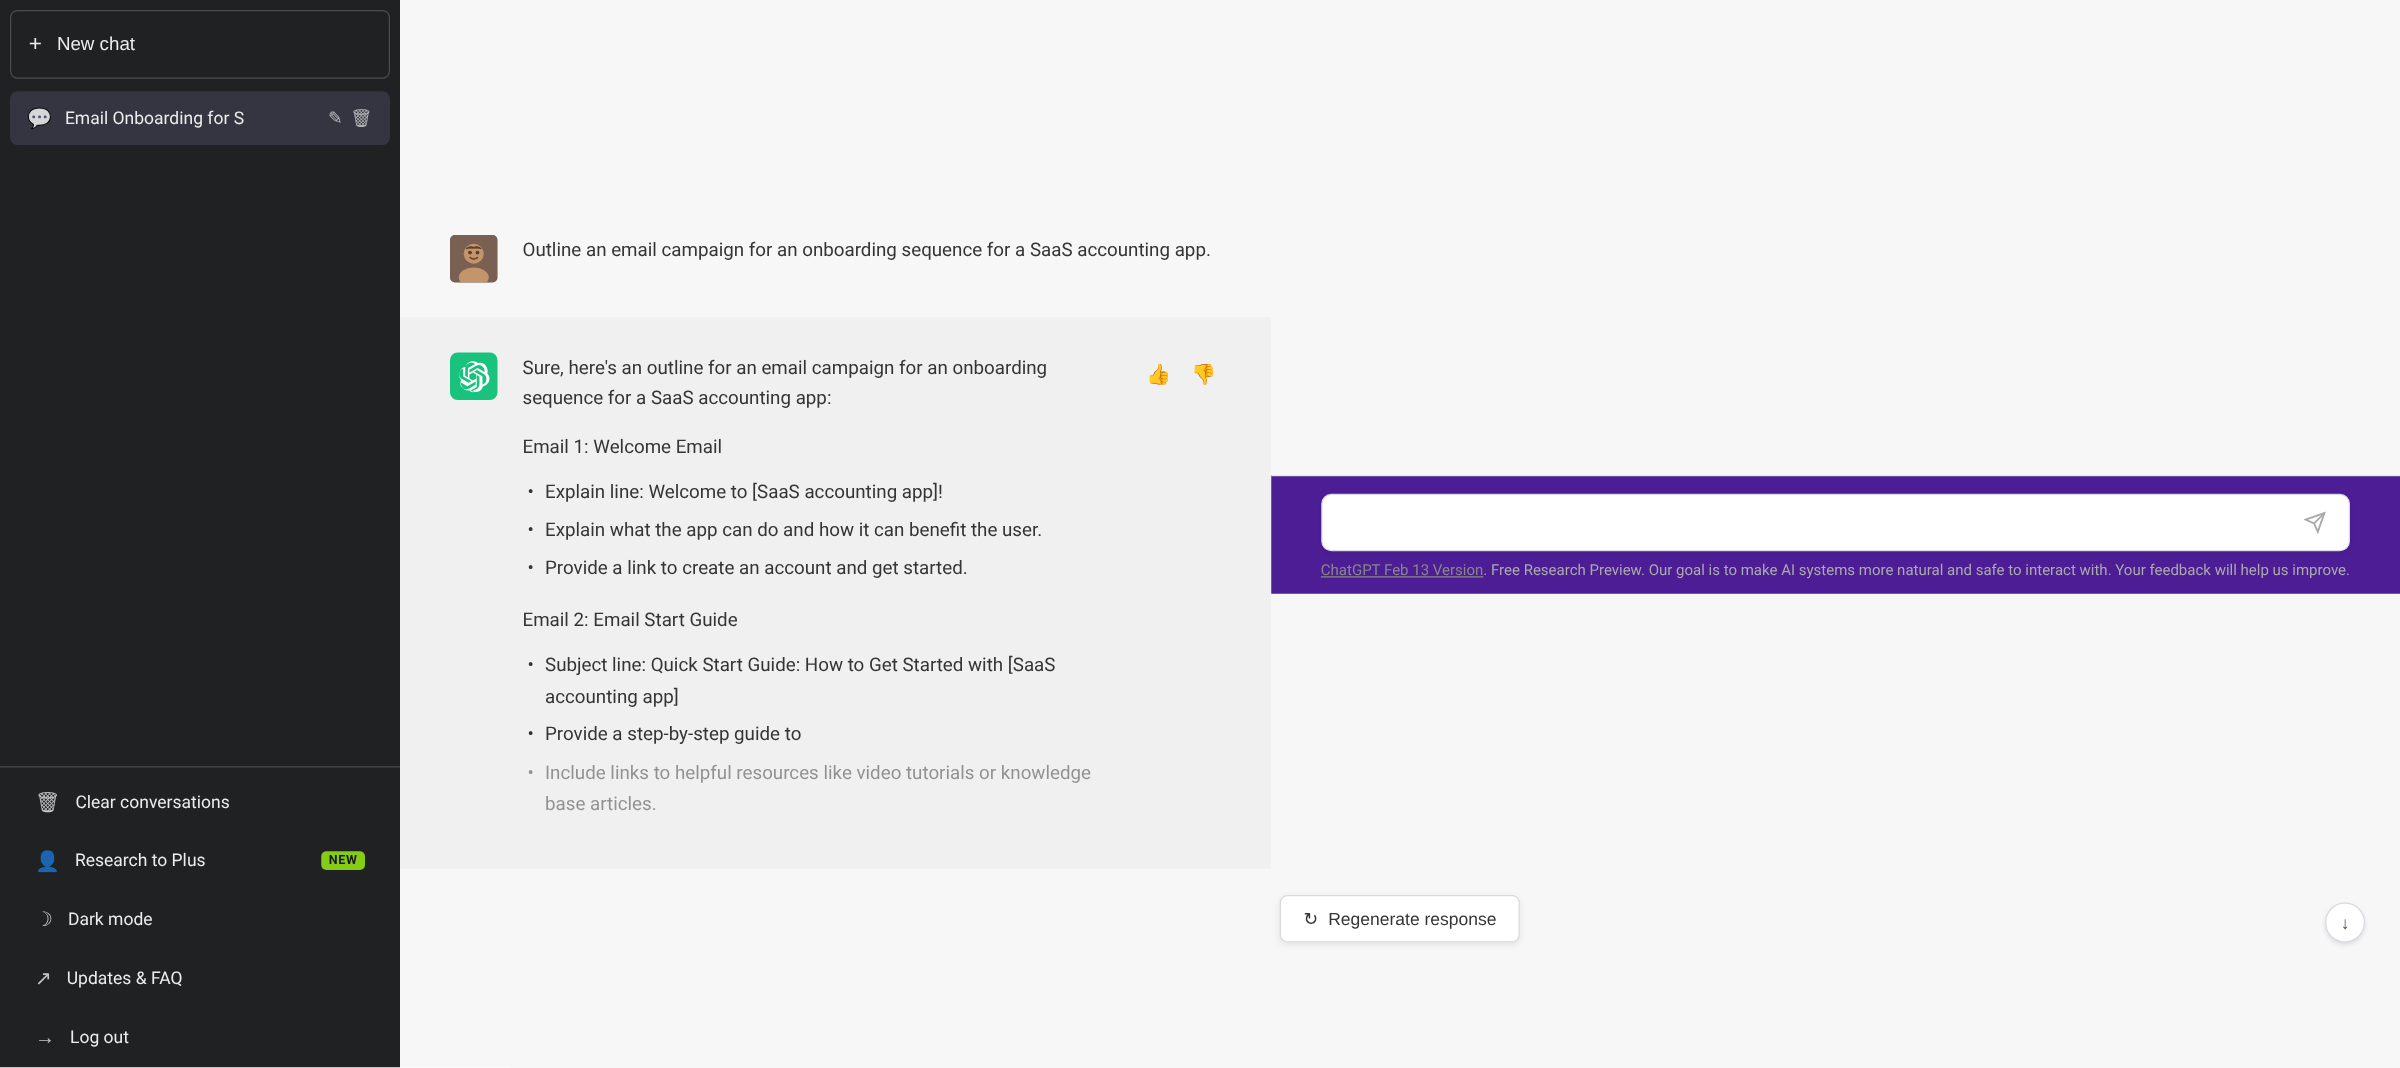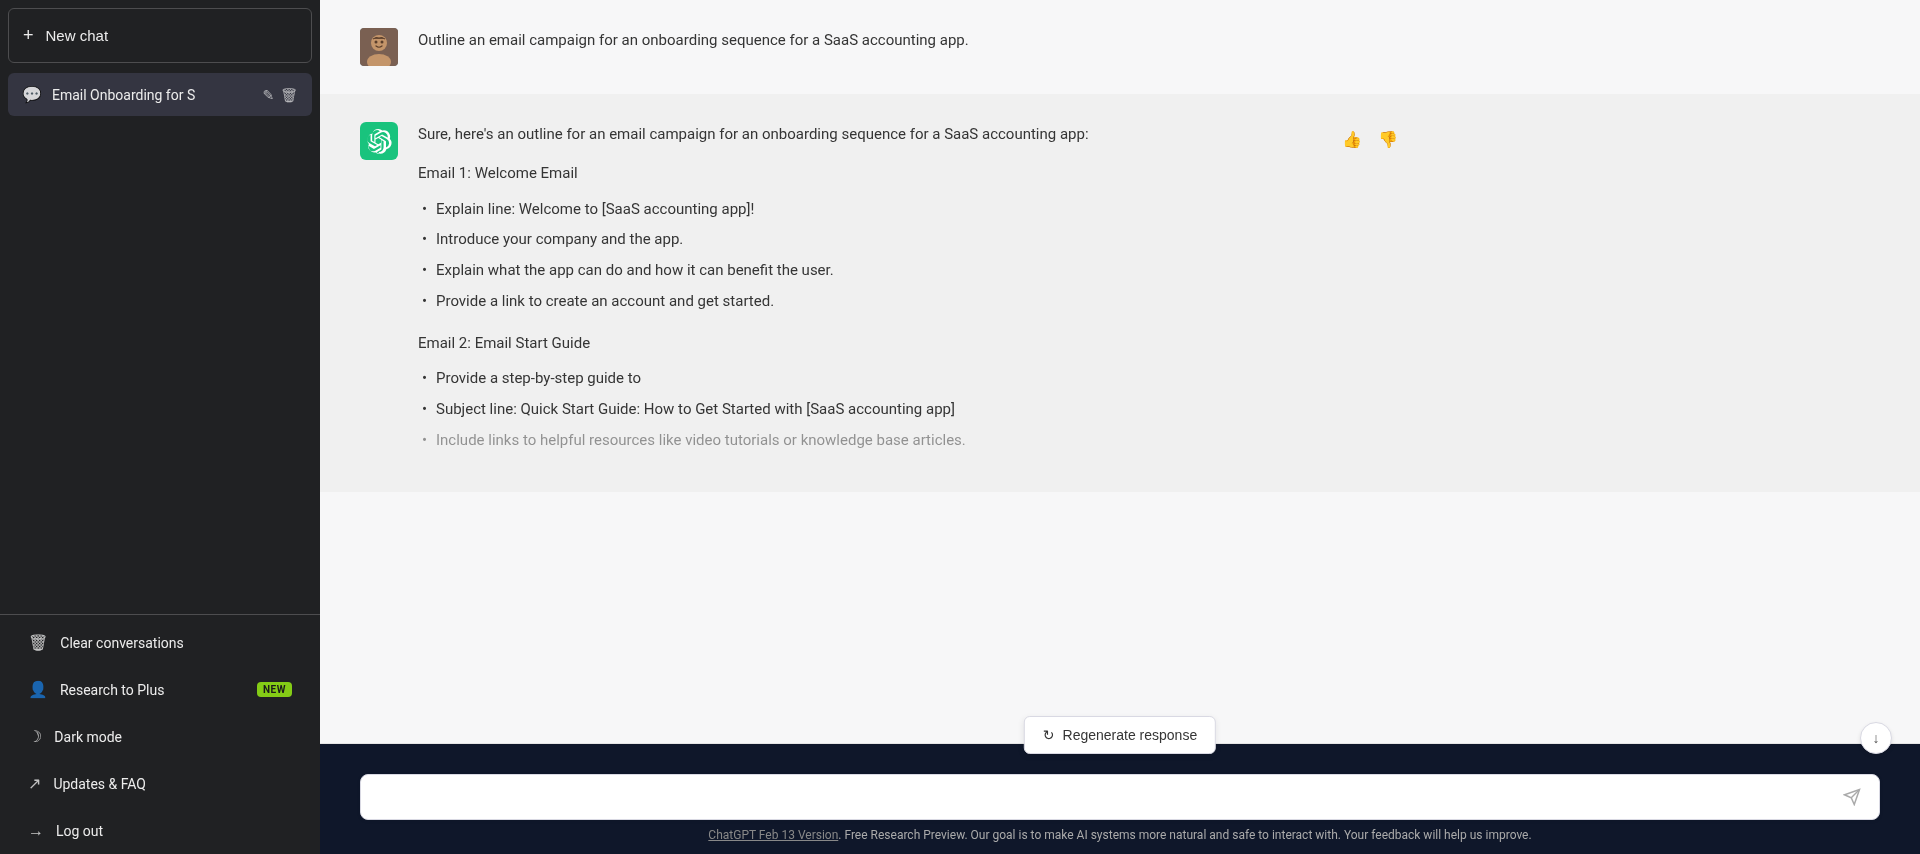--- a/index.html
+++ b/index.html
@@ -78,25 +78,26 @@
       font-weight: bold;
       padding: 2px 6px;
       border-radius: 4px;
       letter-spacing: 0.5px;
     }
 
     
     #main {
       flex: 1;
       display: flex;
-      flex-direction: column;
+      flex-direction: row;
       background: #f7f7f8;
       height: 100%;
       overflow: hidden;
       position: relative;
+      align-items: center;
     }
 
     #chat-messages {
       flex: 1;
       overflow-y: auto;
       padding: 0;
     }
 
     .message-row {
       padding: 28px 40px;
@@ -213,22 +214,22 @@
       justify-content: center;
       cursor: pointer;
       font-size: 14px;
       color: #555;
       box-shadow: 0 2px 4px rgba(0,0,0,0.1);
     }
 
     
     #input-area {
       border-top: 1px solid #e5e5e5;
-      padding: 30px 40px 8px;
-      background: #0f172a;
+      padding: 14px 40px 8px;
+      background: #4c1d95;
     }
 
     #input-container {
       display: flex;
       align-items: center;
       border: 1px solid #d9d9e3;
       border-radius: 8px;
       background: #fff;
       padding: 10px 14px;
       box-shadow: 0 1px 4px rgba(0,0,0,0.06);
@@ -344,29 +345,28 @@
         <svg viewBox="0 0 41 41" fill="none" xmlns="http://www.w3.org/2000/svg">
           <path d="M37.532 16.87a9.963 9.963 0 0 0-.856-8.184 10.078 10.078 0 0 0-10.855-4.835 9.964 9.964 0 0 0-6.212-2.325 10.079 10.079 0 0 0-9.614 6.977 9.967 9.967 0 0 0-6.664 4.834 10.08 10.08 0 0 0 1.24 11.817 9.965 9.965 0 0 0 .856 8.185 10.079 10.079 0 0 0 10.855 4.835 9.965 9.965 0 0 0 6.212 2.325 10.079 10.079 0 0 0 9.617-6.981 9.967 9.967 0 0 0 6.663-4.834 10.079 10.079 0 0 0-1.242-11.814zm-17.297 24.016a7.478 7.478 0 0 1-4.799-1.735c.061-.033.168-.091.237-.134l7.964-4.6a1.294 1.294 0 0 0 .655-1.134V19.054l3.366 1.944a.12.12 0 0 1 .066.092v9.299a7.505 7.505 0 0 1-7.49 7.496zM4.549 33.066a7.474 7.474 0 0 1-.894-5.023c.06.036.162.099.237.141l7.964 4.6a1.297 1.297 0 0 0 1.308 0l9.724-5.614v3.888a.12.12 0 0 1-.048.103l-8.051 4.648a7.504 7.504 0 0 1-10.24-2.743zM3.114 13.878A7.469 7.469 0 0 1 7.21 10.64v9.508a1.294 1.294 0 0 0 .654 1.132l9.723 5.614-3.366 1.944a.12.12 0 0 1-.114.012L5.044 23.8a7.504 7.504 0 0 1-1.93-9.922zm27.747 6.437l-9.724-5.615 3.367-1.943a.121.121 0 0 1 .114-.012l8.048 4.648a7.498 7.498 0 0 1-1.158 13.528v-9.476a1.293 1.293 0 0 0-.647-1.13zm3.35-5.043c-.059-.037-.162-.099-.236-.141l-7.965-4.6a1.298 1.298 0 0 0-1.308 0l-9.723 5.614v-3.888a.12.12 0 0 1 .048-.103l8.05-4.645a7.497 7.497 0 0 1 11.135 7.763zm-21.063 6.929l-3.367-1.944a.12.12 0 0 1-.065-.092v-9.299a7.497 7.497 0 0 1 12.293-5.756 6.94 6.94 0 0 0-.236.134l-7.965 4.6a1.294 1.294 0 0 0-.654 1.132l-.006 11.225zm1.829-3.943l4.33-2.501 4.332 2.497v4.998l-4.331 2.5-4.331-2.5V18.258z" fill="white"></path>
         </svg>
       </div>
       <div class="message-content">
         <p>Sure, here's an outline for an email campaign for an onboarding sequence for a SaaS accounting app:</p>
 
         <h3>Email 1: Welcome Email</h3>
         <ul>
           <li>Explain line: Welcome to [SaaS accounting app]!</li>
-          <li>Introduce your company and the app.</li>
           <li>Explain what the app can do and how it can benefit the user.</li>
           <li>Provide a link to create an account and get started.</li>
         </ul>
 
         <h3>Email 2: Email Start Guide</h3>
         <ul>
+          <li>Subject line: Quick Start Guide: How to Get Started with [SaaS accounting app]</li>
           <li>Provide a step-by-step guide to</li>
-          <li>Subject line: Quick Start Guide: How to Get Started with [SaaS accounting app]</li>
           <li style="opacity:0.5">Include links to helpful resources like video tutorials or knowledge base articles.</li>
         </ul>
       </div>
       <div class="message-actions">
         <button title="Good response">👍</button>
         <button title="Bad response">👎</button>
       </div>
     </div>
 
   </div>

